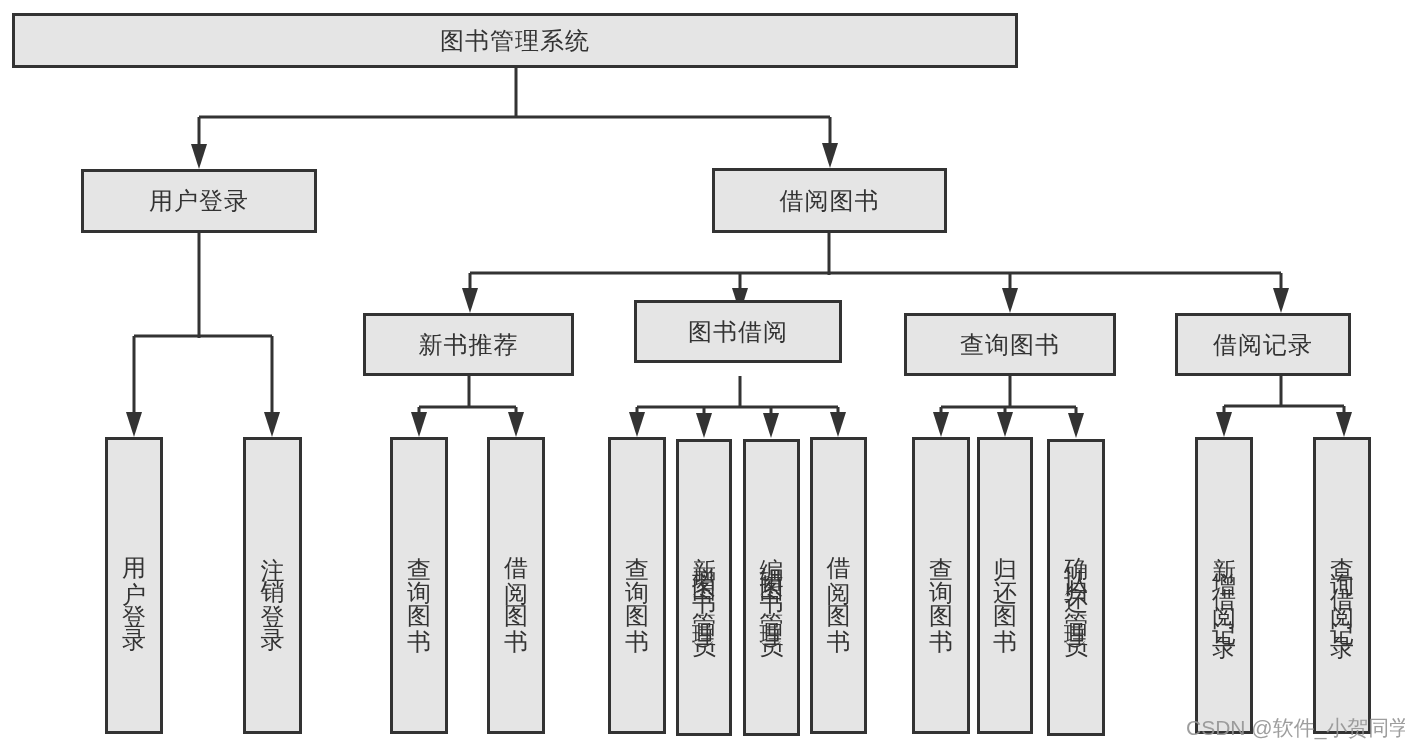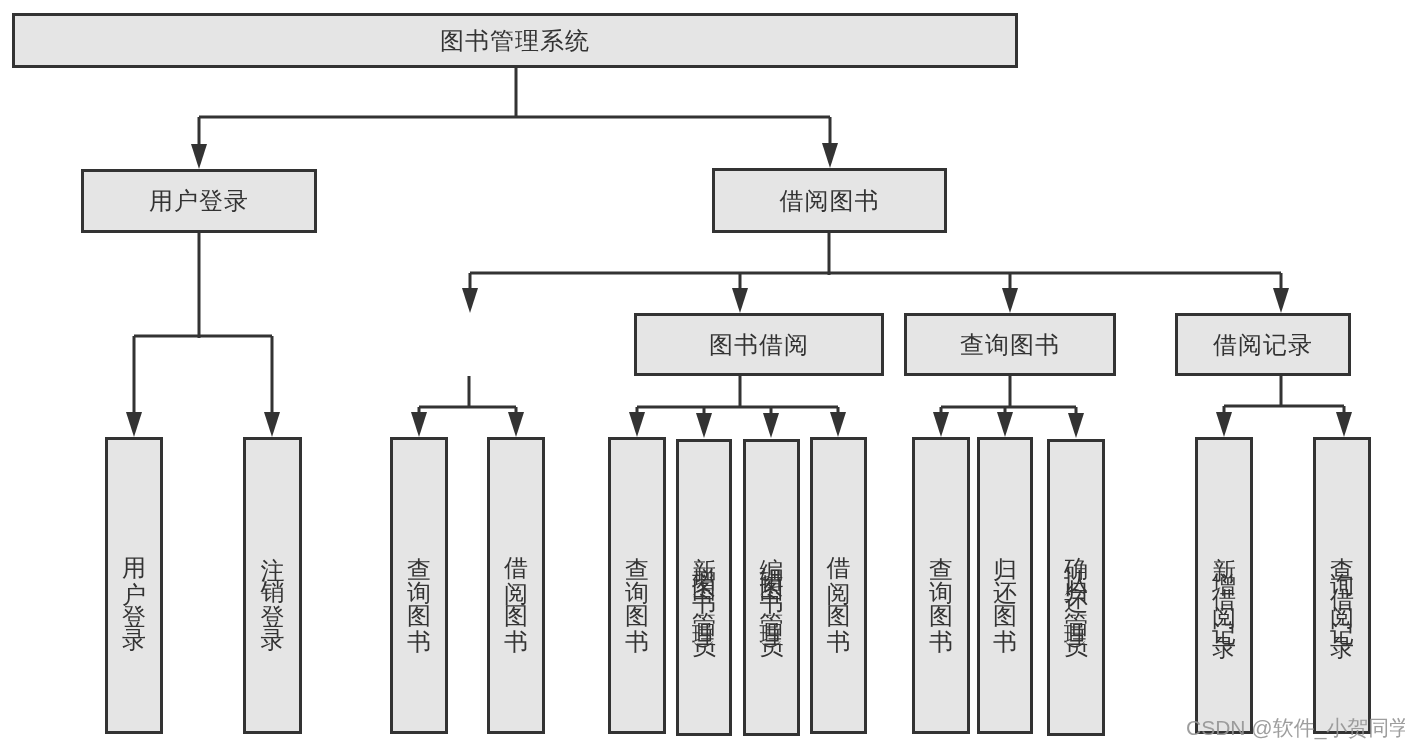--- a/index.html
+++ b/index.html
@@ -74,21 +74,24 @@
     <span class="hlabel">图书管理系统</span>
   </div>
 
   <div class="box" style="left:81px;top:169px;width:236px;height:64px">
     <span class="hlabel">用户登录</span>
   </div>
   <div class="box" style="left:712px;top:168px;width:235px;height:65px">
     <span class="hlabel">借阅图书</span>
   </div>
 
-  <div class="box" style="left:634px;top:313px;width:250px;height:63px">
+  <div class="box" style="left:363px;top:313px;width:211px;height:63px">
+    <span class="hlabel">新书推荐</span>
+  </div>
+  <div class="box" style="left:634px;top:300px;width:208px;height:63px">
     <span class="hlabel">图书借阅</span>
   </div>
   <div class="box" style="left:904px;top:313px;width:212px;height:63px">
     <span class="hlabel">查询图书</span>
   </div>
   <div class="box" style="left:1175px;top:313px;width:176px;height:63px">
     <span class="hlabel">借阅记录</span>
   </div>
 
   <div class="box" style="left:105px;top:437px;width:58px;height:297px">

